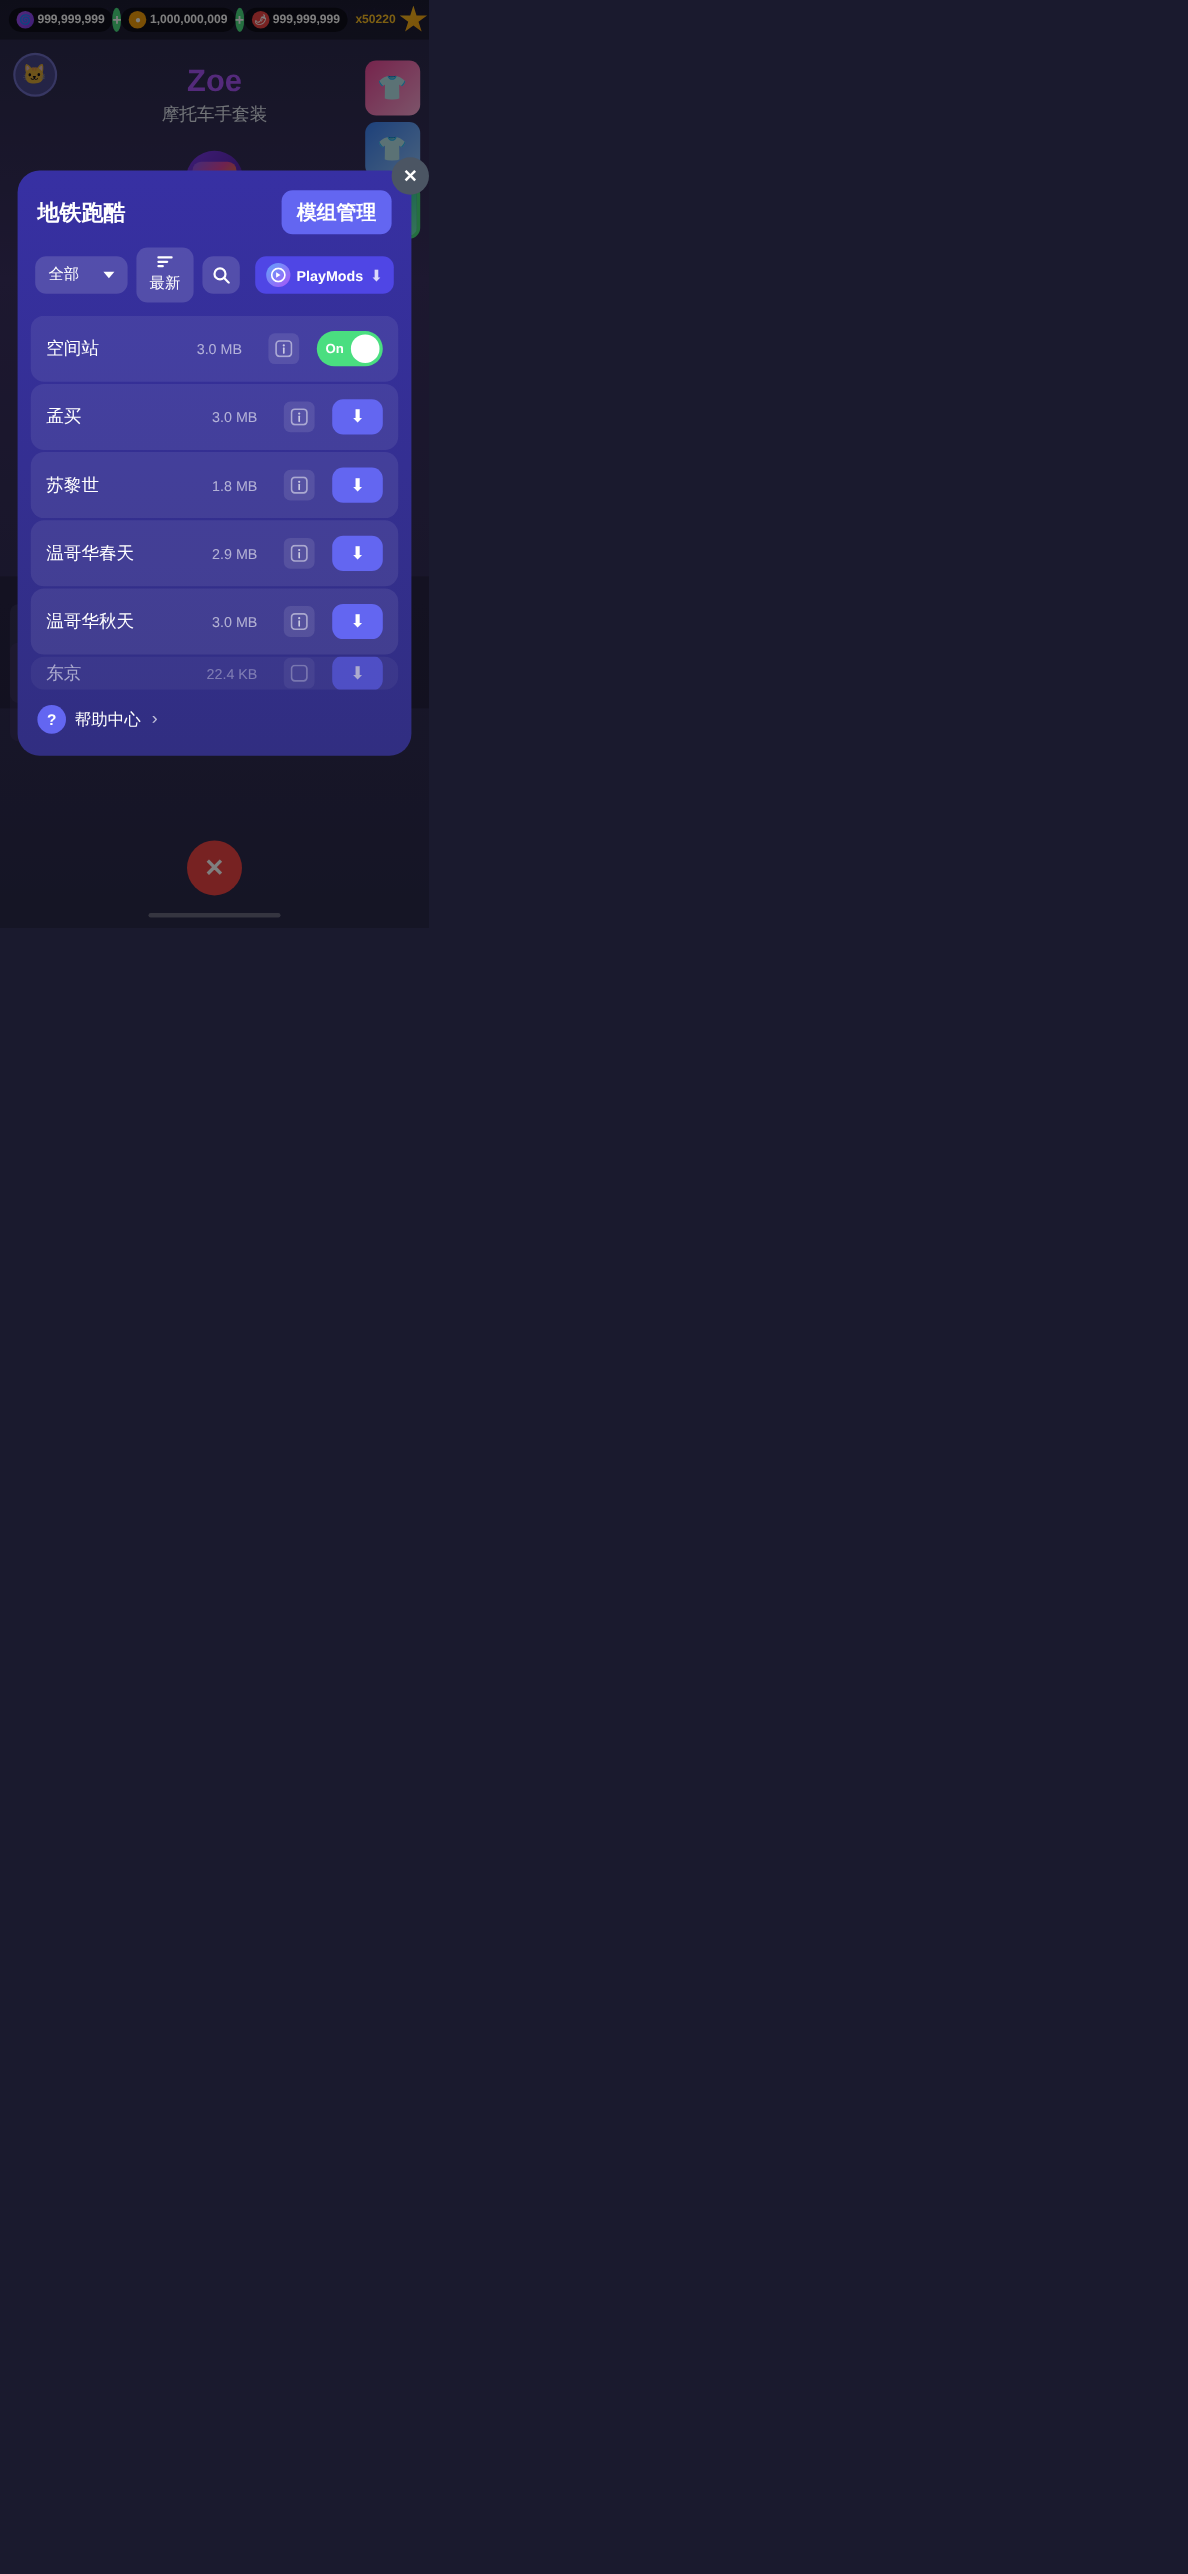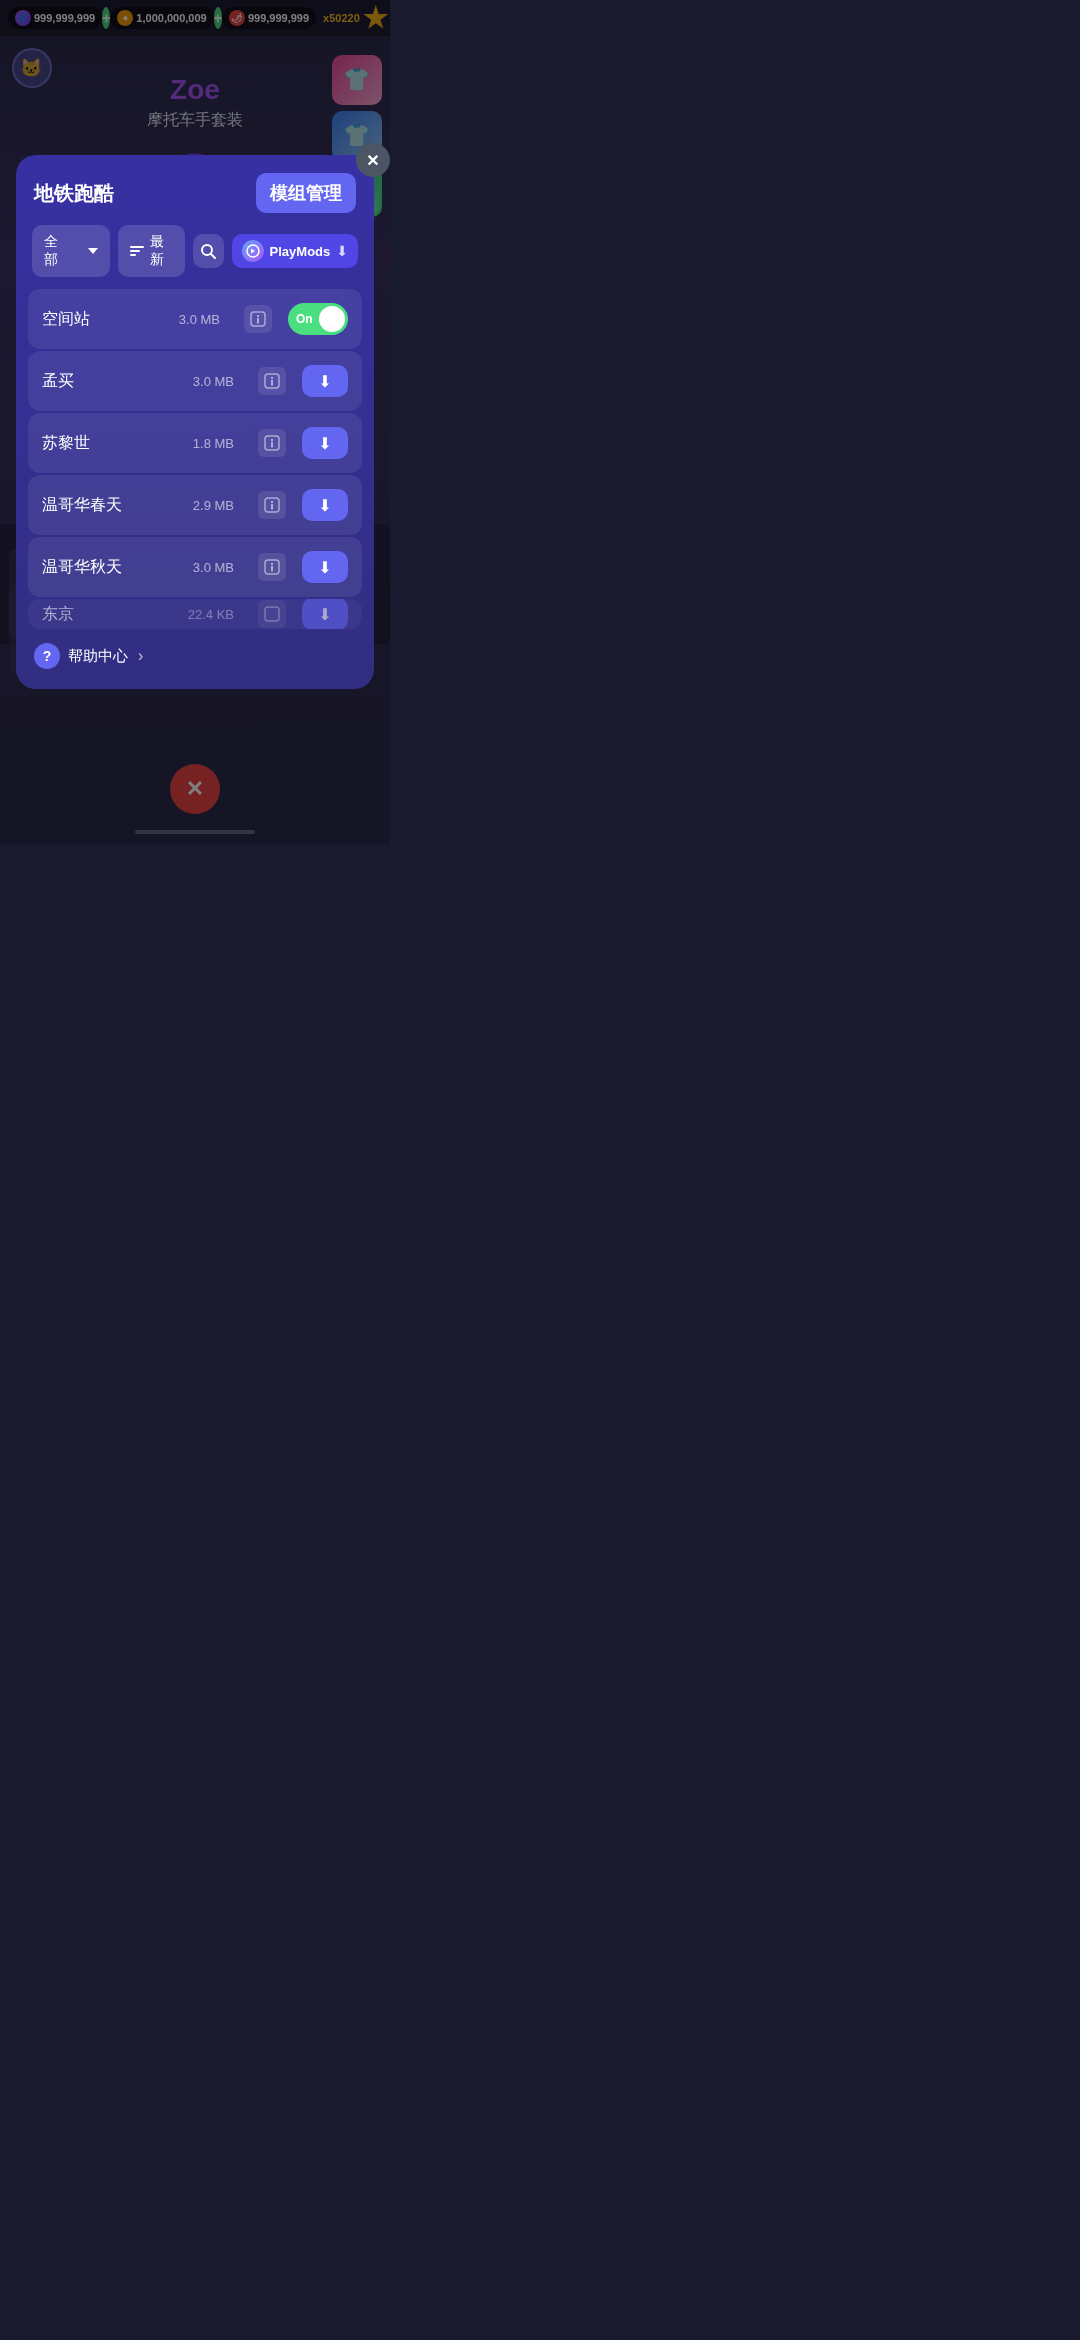--- a/index.html
+++ b/index.html
@@ -347,20 +347,21 @@
     .filter-sort {
       background: rgba(255,255,255,0.15);
       border-radius: 10px;
       padding: 8px 12px;
       color: white;
       font-size: 14px;
       display: flex;
       align-items: center;
       gap: 6px;
       cursor: pointer;
+      flex-direction: column;
     }
 
     .sort-icon {
       display: flex;
       flex-direction: column;
       gap: 2px;
     }
     .sort-icon span {
       display: block;
       height: 2px;
@@ -646,21 +647,21 @@
     </div>
     <div class="status-item" style="background:transparent; border:none;justify-content:center;">
       <span style="color:#fbbf24; font-weight:bold;">x50220</span>
       <div style="width:26px;height:26px;background:linear-gradient(135deg,#fbbf24,#f59e0b);clip-path:polygon(50% 0%,61% 35%,98% 35%,68% 57%,79% 91%,50% 70%,21% 91%,32% 57%,2% 35%,39% 35%);display:flex;align-items:center;justify-content:center;"></div>
     </div>
 
   </div>
 
   <div class="character-area">
     <div class="character-avatar">🐱</div>
-    <div style="text-align:center; margin-top: 16px;">
+    <div style="text-align:center; margin-top: 0;">
       <div class="char-name">Zoe</div>
       <div class="char-subtitle">摩托车手套装</div>
     </div>
     <div class="character-3d">
       <div class="char-body">
         <div class="char-head">
           <div class="char-visor"></div>
         </div>
         <div class="char-torso"></div>
         <div class="char-legs">

